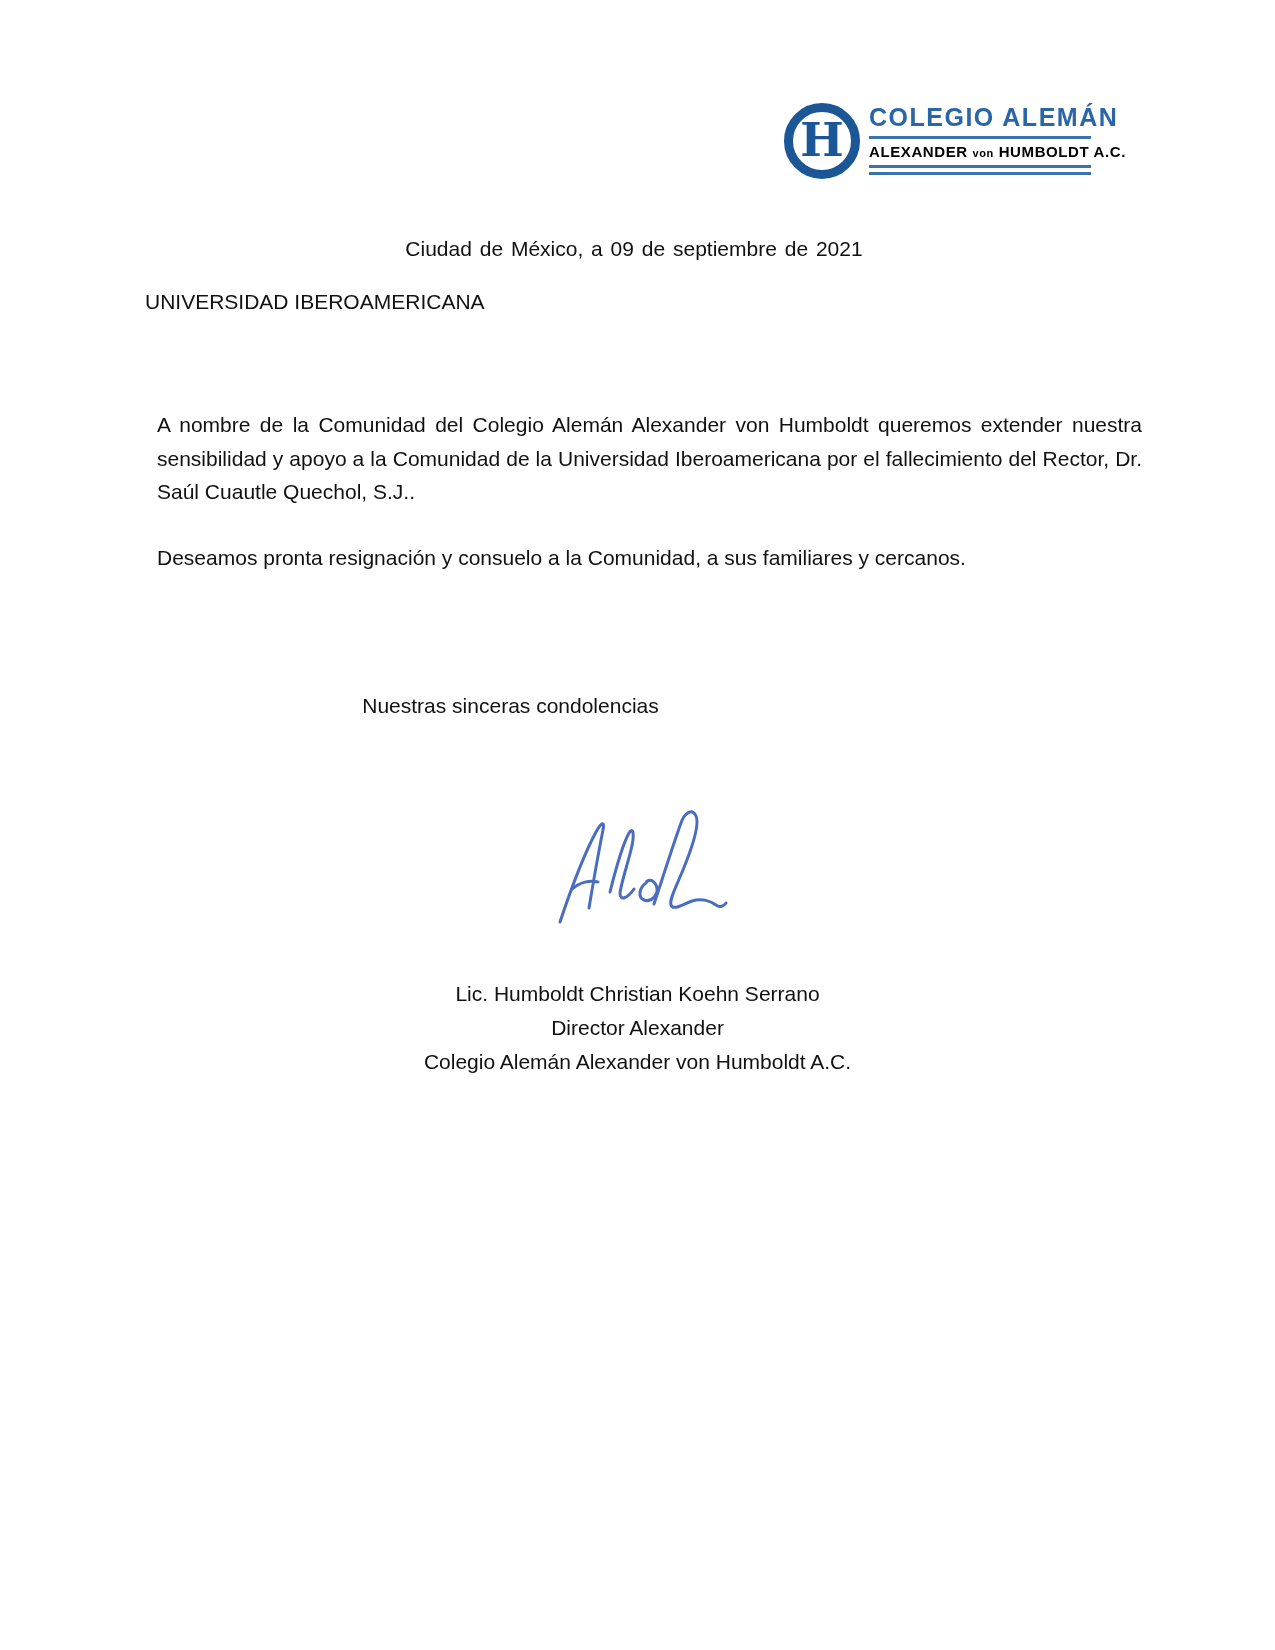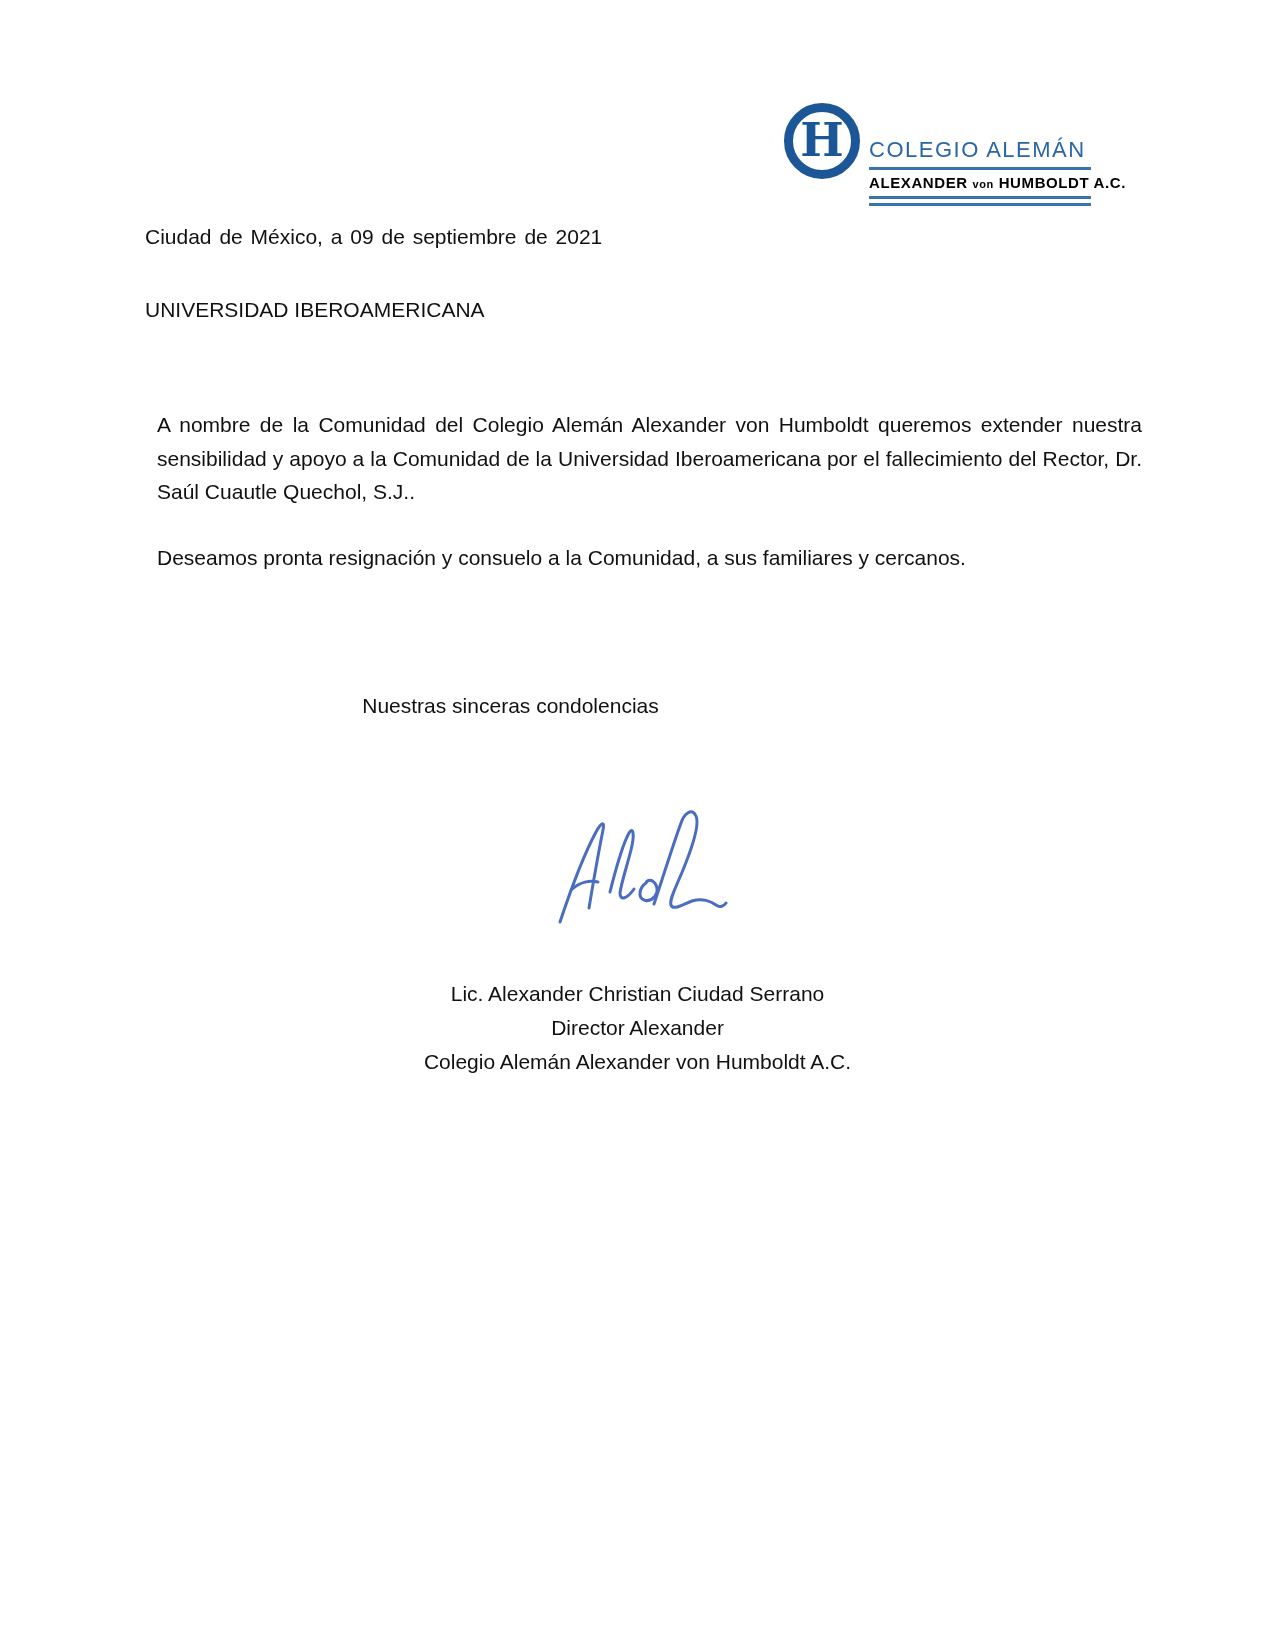--- a/index.html
+++ b/index.html
@@ -35,27 +35,26 @@
   .logo-h {
     font-family: "DejaVu Serif", serif;
     font-weight: bold;
     font-size: 46px;
     line-height: 1;
     color: #1b5697;
     transform: translateY(-1px);
   }
   .logo-textblock { margin-left: 9px; width: 222px; padding-top: 2px; }
   .logo-title {
-    font-size: 22px;
-    font-weight: normal;
+    font-size: 25px;
+    font-weight: bold;
     letter-spacing: 1.5px;
     color: #2a65a8;
     white-space: nowrap;
     line-height: 1;
-    margin-top: 34px;
   }
   .logo-rule {
     height: 3px;
     background: #3b74ad;
     margin: 6px 0 5px 0;
   }
   .logo-subtitle {
     font-size: 15px;
     font-weight: bold;
     letter-spacing: 0.6px;
@@ -68,31 +67,31 @@
     margin-top: 6px;
     height: 4px;
     border-top: 3px solid #3b74ad;
     border-bottom: 3px solid #3b74ad;
   }
 
   
   .date-line {
     position: absolute;
     left: 145px;
-    top: 224px;
+    top: 236px;
     width: 978px;
-    text-align: left;
+    text-align: center;
     font-size: 21px;
     line-height: 26px;
     word-spacing: 2px;
   }
   .recipient {
     position: absolute;
     left: 145px;
-    top: 293px;
+    top: 285px;
     font-size: 21px;
     line-height: 33px;
   }
   .para {
     position: absolute;
     left: 145px;
     width: 985px;
     margin: 12px;
     font-size: 21px;
     line-height: 33.5px;
@@ -162,18 +161,18 @@
 
       <path d="M62,100 C68,76 76,50 81,41 C85,34 87,42 83,58 C79,74 73,92 72,101 C72,109 79,107 86,97"></path>
 
       <path d="M98,91 C92,95 89,105 96,108 C104,111 112,101 108,93 C104,86 99,88 98,91"></path>
 
       <path d="M106,112 C114,88 126,50 133,31 C136,22 144,15 148,24 C152,33 144,56 135,78 C128,95 121,108 123,113 C125,119 135,112 144,109 C154,106 163,109 168,113 C172,116 176,114 178,111"></path>
     </g>
   </svg>
 
   <div class="sig-block">
-    <div>Lic. Alexander Christian Ciudad Serrano</div>
+    <div>Lic. Humboldt Christian Koehn Serrano</div>
     <div>Director Alexander</div>
     <div>Colegio Alemán Alexander von Humboldt A.C.</div>
   </div>
 
 </div>
 
 </body></html>

